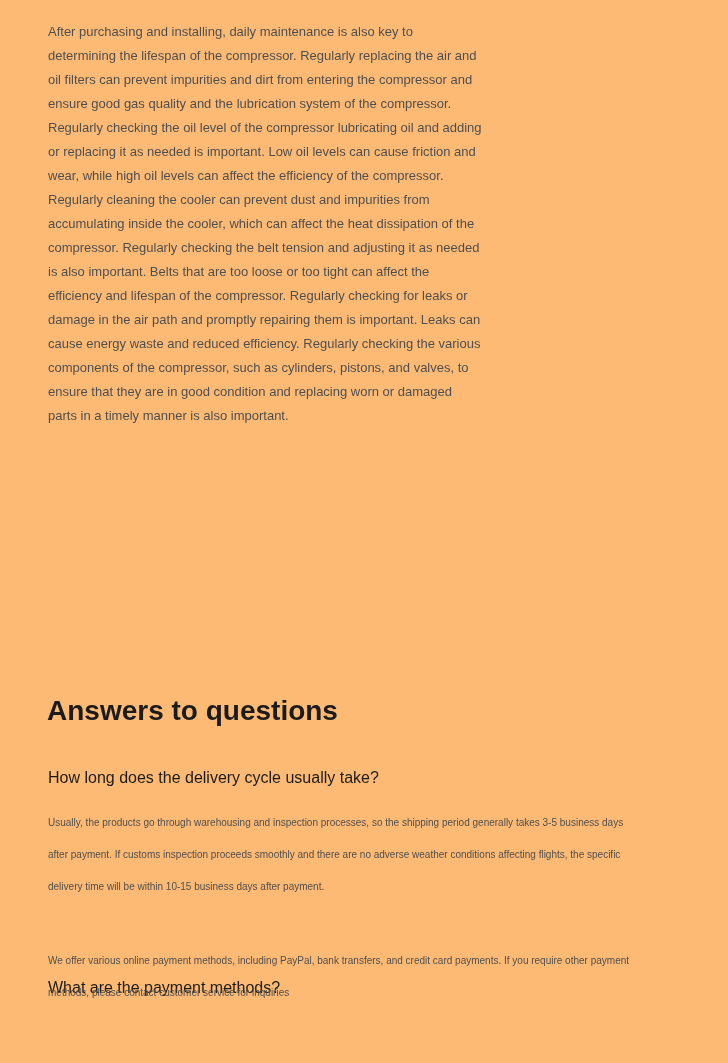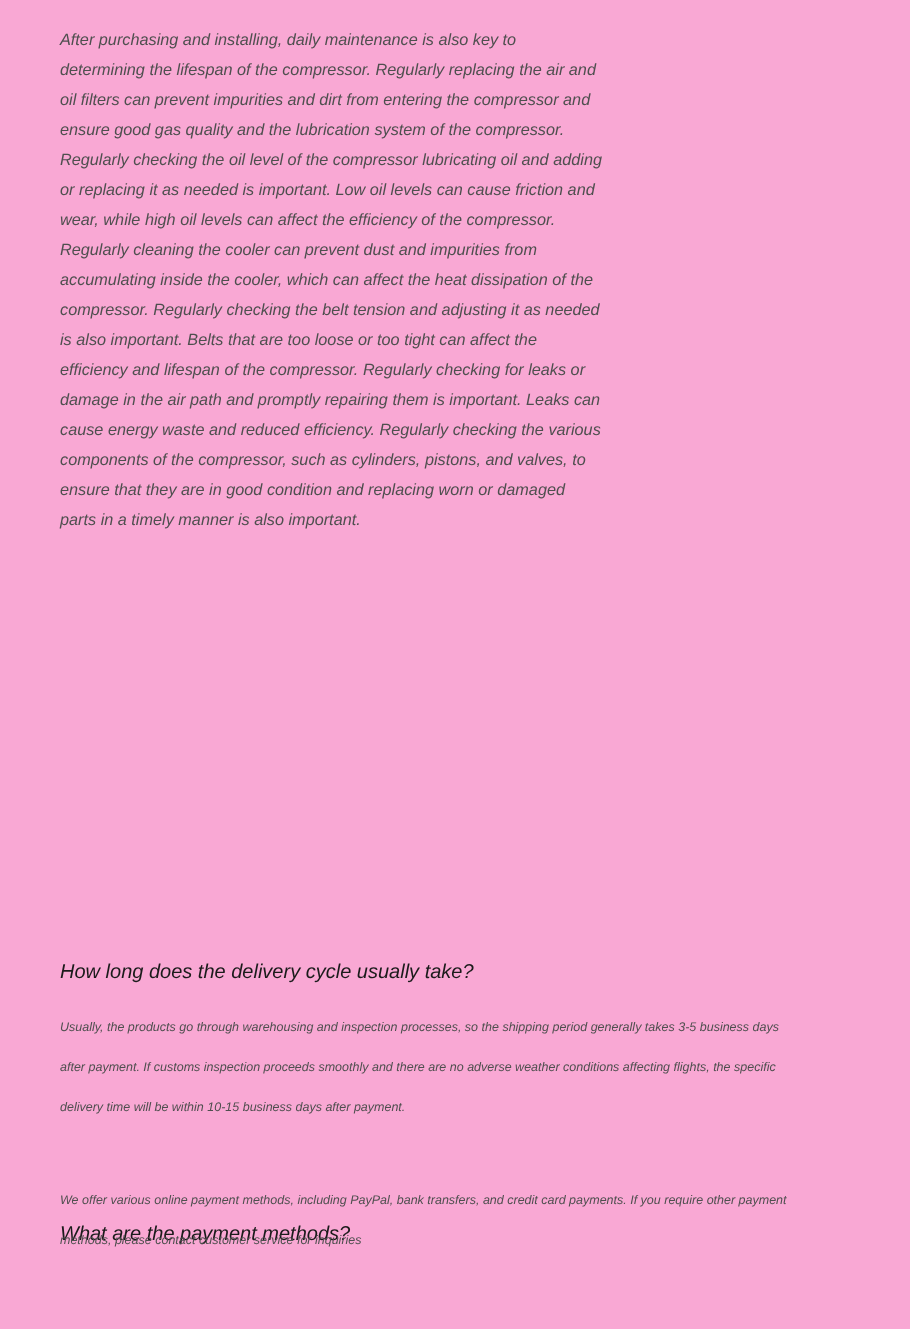--- a/index.html
+++ b/index.html
@@ -4,24 +4,23 @@
 <style>
   html, body {
     margin: 0;
     padding: 0;
     background: #f1f1f1;
   }
   .page {
     position: relative;
     width: 728px;
     height: 1063px;
-    background: #f9a8d4;
+    background: #fdba74;
     overflow: hidden;
     font-family: "Liberation Sans", sans-serif;
-    font-style: italic;
   }
   .intro {
     position: absolute;
     left: 48px;
     top: 20px;
     width: 436px;
     margin: 0;
     font-size: 13px;
     line-height: 24px;
     color: #4f4f4f;
@@ -60,20 +59,21 @@
   .q2 { top: 977px; }
   .a2 { top: 945px; }
 </style>
 </head>
 <body>
 
 <div class="page">
 
   <p class="intro">After purchasing and installing, daily maintenance is also key to determining the lifespan of the compressor. Regularly replacing the air and oil filters can prevent impurities and dirt from entering the compressor and ensure good gas quality and the lubrication system of the compressor. Regularly checking the oil level of the compressor lubricating oil and adding or replacing it as needed is important. Low oil levels can cause friction and wear, while high oil levels can affect the efficiency of the compressor. Regularly cleaning the cooler can prevent dust and impurities from accumulating inside the cooler, which can affect the heat dissipation of the compressor. Regularly checking the belt tension and adjusting it as needed is also important. Belts that are too loose or too tight can affect the efficiency and lifespan of the compressor. Regularly checking for leaks or damage in the air path and promptly repairing them is important. Leaks can cause energy waste and reduced efficiency. Regularly checking the various components of the compressor, such as cylinders, pistons, and valves, to ensure that they are in good condition and replacing worn or damaged parts in a timely manner is also important.</p>
 
+  <h1 class="section-title">Answers to questions</h1>
 
   <section>
     <h2 class="faq-question q1">How long does the delivery cycle usually take?</h2>
     <p class="faq-answer a1">Usually, the products go through warehousing and inspection processes, so the shipping period generally takes 3-5 business days after payment. If customs inspection proceeds smoothly and there are no adverse weather conditions affecting flights, the specific delivery time will be within 10-15 business days after payment.</p>
   </section>
 
   <section>
     <h2 class="faq-question q2">What are the payment methods?</h2>
     <p class="faq-answer a2">We offer various online payment methods, including PayPal, bank transfers, and credit card payments. If you require other payment methods, please contact customer service for inquiries</p>
   </section>

